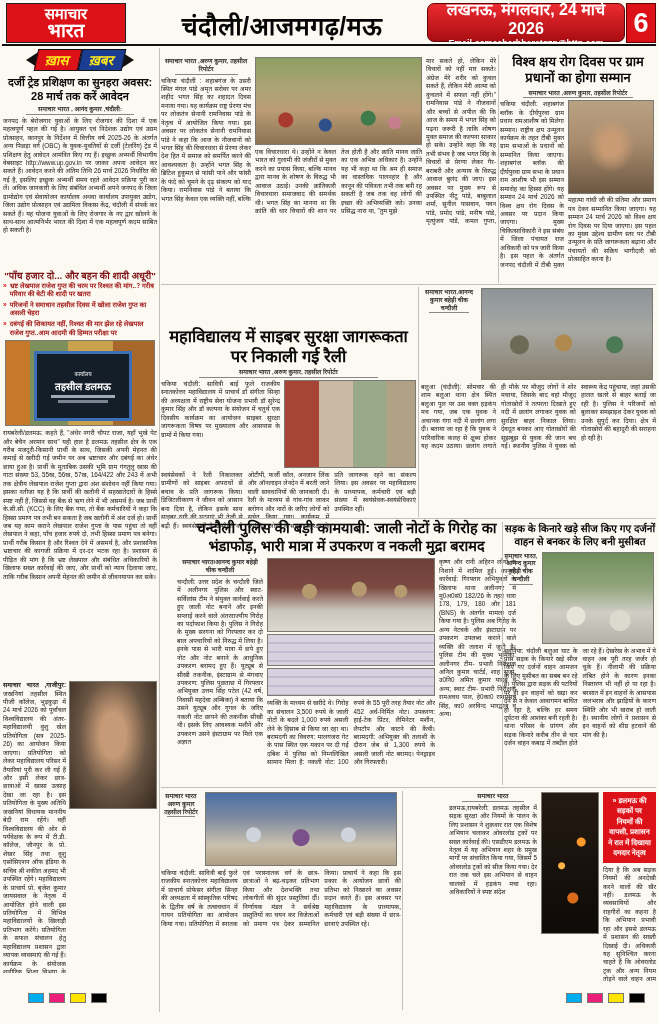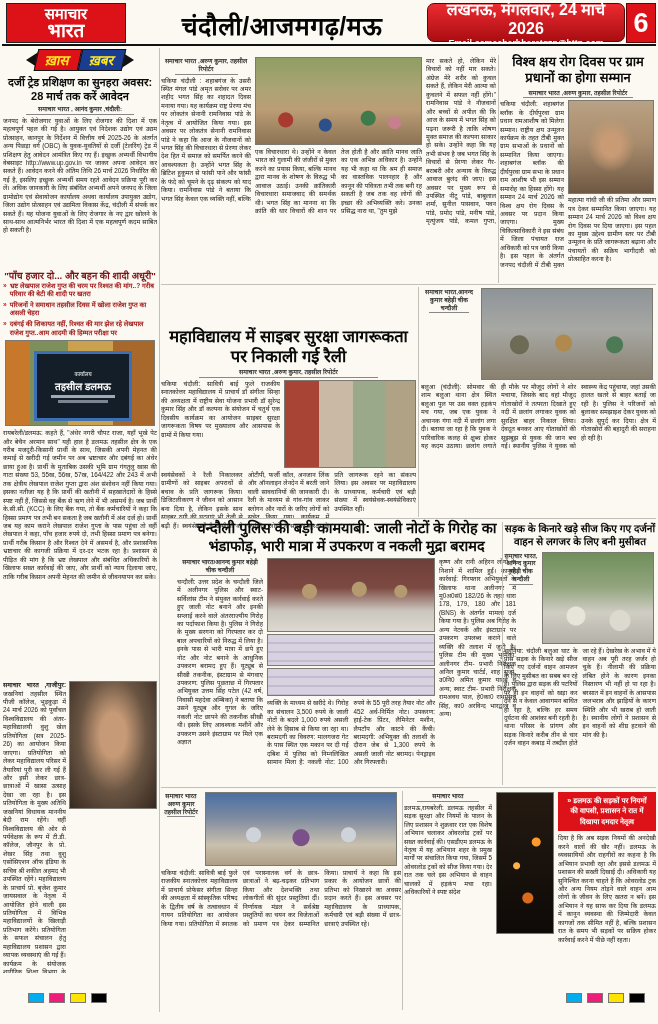--- a/index.html
+++ b/index.html
@@ -257,21 +257,21 @@
         <div class="ph note-ph" style="height:28px;margin-top:2px;"></div>
         <div class="btxt cols2" style="height:78px;margin-top:3px;">व्यक्ति के माध्यम से खरीदे थे। गिरोह का संचालन 3,500 रुपये के जाली नोटों के बदले 1,000 रुपये असली लेने के हिसाब से किया जा रहा था। बरामदगी का विवरण: मालगजरा गेट के पास स्थित एक मकान पर दी गई दबिश में पुलिस को निम्नलिखित सामान मिला है: नकली नोट: 100 रुपये के 55 पूरी तरह तैयार नोट और 452 अर्ध-निर्मित नोट। उपकरण: हाई-टेक प्रिंटर, लैमिनेटर मशीन, लैपटॉप और काटने की कैंची। बरामदगी: अभियुक्त की तलाशी के दौरान जेब से 1,300 रुपये के असली जाली नोट बरामद। पेनड्राइव और गिरफ्तारी।</div>
       </div>
       <div style="flex:1 1 auto;">
         <div class="btxt" style="height:222px;">कृष्ण और रानी अहिरन लोगों के निशाने में शामिल हुईं। कानूनी कार्रवाई: गिरफ्तार अभियुक्तों के खिलाफ थाना अलीनगर में मु0अ0सं0 182/26 के तहत धारा 178, 179, 180 और 181 (BNS) के अंतर्गत मामला दर्ज किया गया है। पुलिस अब गिरोह के अन्य नेटवर्क और इंस्टाग्राम पर उपकरण उपलब्ध कराने वाले व्यक्ति की तलाश में जुटी है। पुलिस टीम की मुख्य भूमिका: अलीनगर टीम- प्रभारी निरीक्षक अनिल कुमार चार्टर्ड, शाह सूजा, उ0नि0 अमित कुमार यादव व अन्य; स्वाट टीम- प्रभारी निरीक्षक रामअवध पाल, हे0का0 रामप्रसन्न सिंह, का0 अरविन्द भारद्वाज व अन्य।</div>
       </div>
     </div>
   </div>
 
   <div class="veh-art">
-    <div class="hl">सड़क के किनारे खड़े सीज किए गए दर्जनों वाहन से लगजर के लिए बनी मुसीबत</div>
+    <div class="hl">सड़क के किनारे खड़े सीज किए गए दर्जनों वाहन से बनकर के लिए बनी मुसीबत</div>
     <div class="row" style="margin-top:3px;">
       <div style="width:34px;flex:0 0 auto;">
         <div class="byline">समाचार भारत, आनन्द कुमार बहेड़ी चीक चन्दौली</div>
         <div class="byline-rule"></div>
       </div>
       <div style="flex:0 0 auto;">
         <div class="ph veh-ph"></div>
       </div>
     </div>
     <div class="btxt cols2" style="height:126px;margin-top:3px;">चहनिया: चंदौली बलुआ घाट के पास सड़क के किनारे खड़े सीज किए गए दर्जनों वाहन आमजन के लिए मुसीबत का सबब बन रहे हैं। पुलिस द्वारा सड़क की पटरियों पर ही इन वाहनों को खड़ा कर देने से न केवल आवागमन बाधित हो रहा है, बल्कि हर समय दुर्घटना की आशंका बनी रहती है। थाना परिसर के प्रांगण और सड़क किनारे करीब तीन से चार दर्जन वाहन कबाड़ में तब्दील होते जा रहे हैं। देखरेख के अभाव में ये वाहन अब पूरी तरह जर्जर हो चुके हैं। नीलामी की प्रक्रिया लंबित होने के कारण इनका निस्तारण भी नहीं हो पा रहा है। बरसात में इन वाहनों के आसपास जलभराव और झाड़ियों के कारण स्थिति और भी खराब हो जाती है। स्थानीय लोगों ने प्रशासन से इन वाहनों को शीघ्र हटवाने की मांग की है।</div>
@@ -284,21 +284,21 @@
         <div class="byline-rule"></div>
       </div>
       <div style="flex:0 0 auto;">
         <div class="ph sing-ph"></div>
       </div>
     </div>
     <div class="btxt cols3" style="height:112px;margin-top:3px;">चकिया चंदौली: सावित्री बाई फुले राजकीय स्नातकोत्तर महाविद्यालय में प्राचार्य प्रोफेसर संगीता सिन्हा की अध्यक्षता में सांस्कृतिक परिषद के द्वितीय वर्ष के तत्वावधान में गायन प्रतियोगिता का आयोजन किया गया। प्रतियोगिता में स्नातक एवं परास्नातक वर्ग के छात्र-छात्राओं ने बढ़-चढ़कर प्रतिभाग किया और देशभक्ति तथा लोकगीतों की सुंदर प्रस्तुतियां दीं। निर्णायक मंडल ने सर्वश्रेष्ठ प्रस्तुतियों का चयन कर विजेताओं को प्रमाण पत्र देकर सम्मानित किया। प्राचार्य ने कहा कि इस प्रकार के आयोजन छात्रों की प्रतिभा को निखारने का अवसर प्रदान करते हैं। इस अवसर पर महाविद्यालय के प्राध्यापक, कर्मचारी एवं बड़ी संख्या में छात्र-छात्राएं उपस्थित रहे।</div>
   </div>
 
   <div class="sdm-art">
-    <div class="row" style="margin-top:3px;">
+    <div class="row" style="margin-top:3px;padding-left:45px;">
       <div style="width:88px;flex:0 0 auto;">
         <div class="byline">समाचार भारत</div>
         <div class="byline-rule"></div>
         <div class="btxt" style="height:158px;">डलमऊ,रायबरेली: डलमऊ तहसील में सड़क सुरक्षा और नियमों के पालन के लिए प्रशासन ने शुक्रवार रात एक विशेष अभियान चलाकर ओवरलोड ट्रकों पर सख्त कार्रवाई की। एसडीएम डलमऊ के नेतृत्व में यह अभियान शहर के प्रमुख मार्गों पर संचालित किया गया, जिसमें 5 ओवरलोड ट्रकों को सीज किया गया। देर रात तक चले इस अभियान से वाहन चालकों में हड़कंप मचा रहा। अधिकारियों ने स्पष्ट संदेश</div>
       </div>
       <div style="flex:0 0 auto;">
         <div class="ph night-ph"></div>
       </div>
       <div style="flex:1 1 auto;">
         <div class="redbox">

